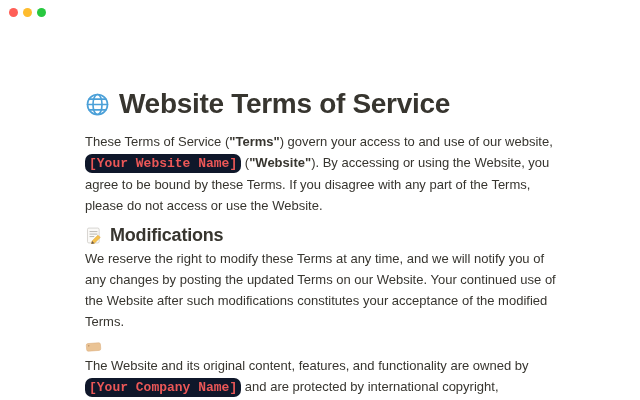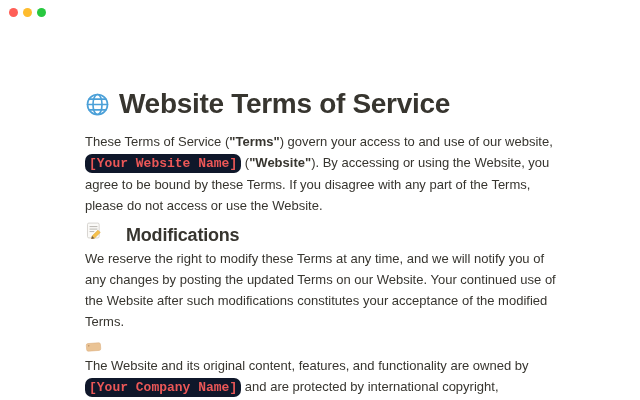--- a/index.html
+++ b/index.html
@@ -45,22 +45,22 @@
   }
   h1 .title-icon { display: inline-flex; flex: 0 0 auto; }
   p.body-text {
     font-size: 13px;
     line-height: 21px;
     color: #37352f;
     margin: 0;
   }
   h2.section-heading {
     display: flex;
-    align-items: flex-start;
-    gap: 24px;
+    align-items: center;
+    gap: 8px;
     font-size: 18px;
     line-height: 26px;
     font-weight: 700;
     letter-spacing: -0.2px;
     color: #37352f;
     margin: 6px 0 0 0;
   }
   h2 .heading-icon { display: inline-flex; flex: 0 0 auto; }
   code.inline-code {
     font-family: "Liberation Mono", "DejaVu Sans Mono", monospace;

